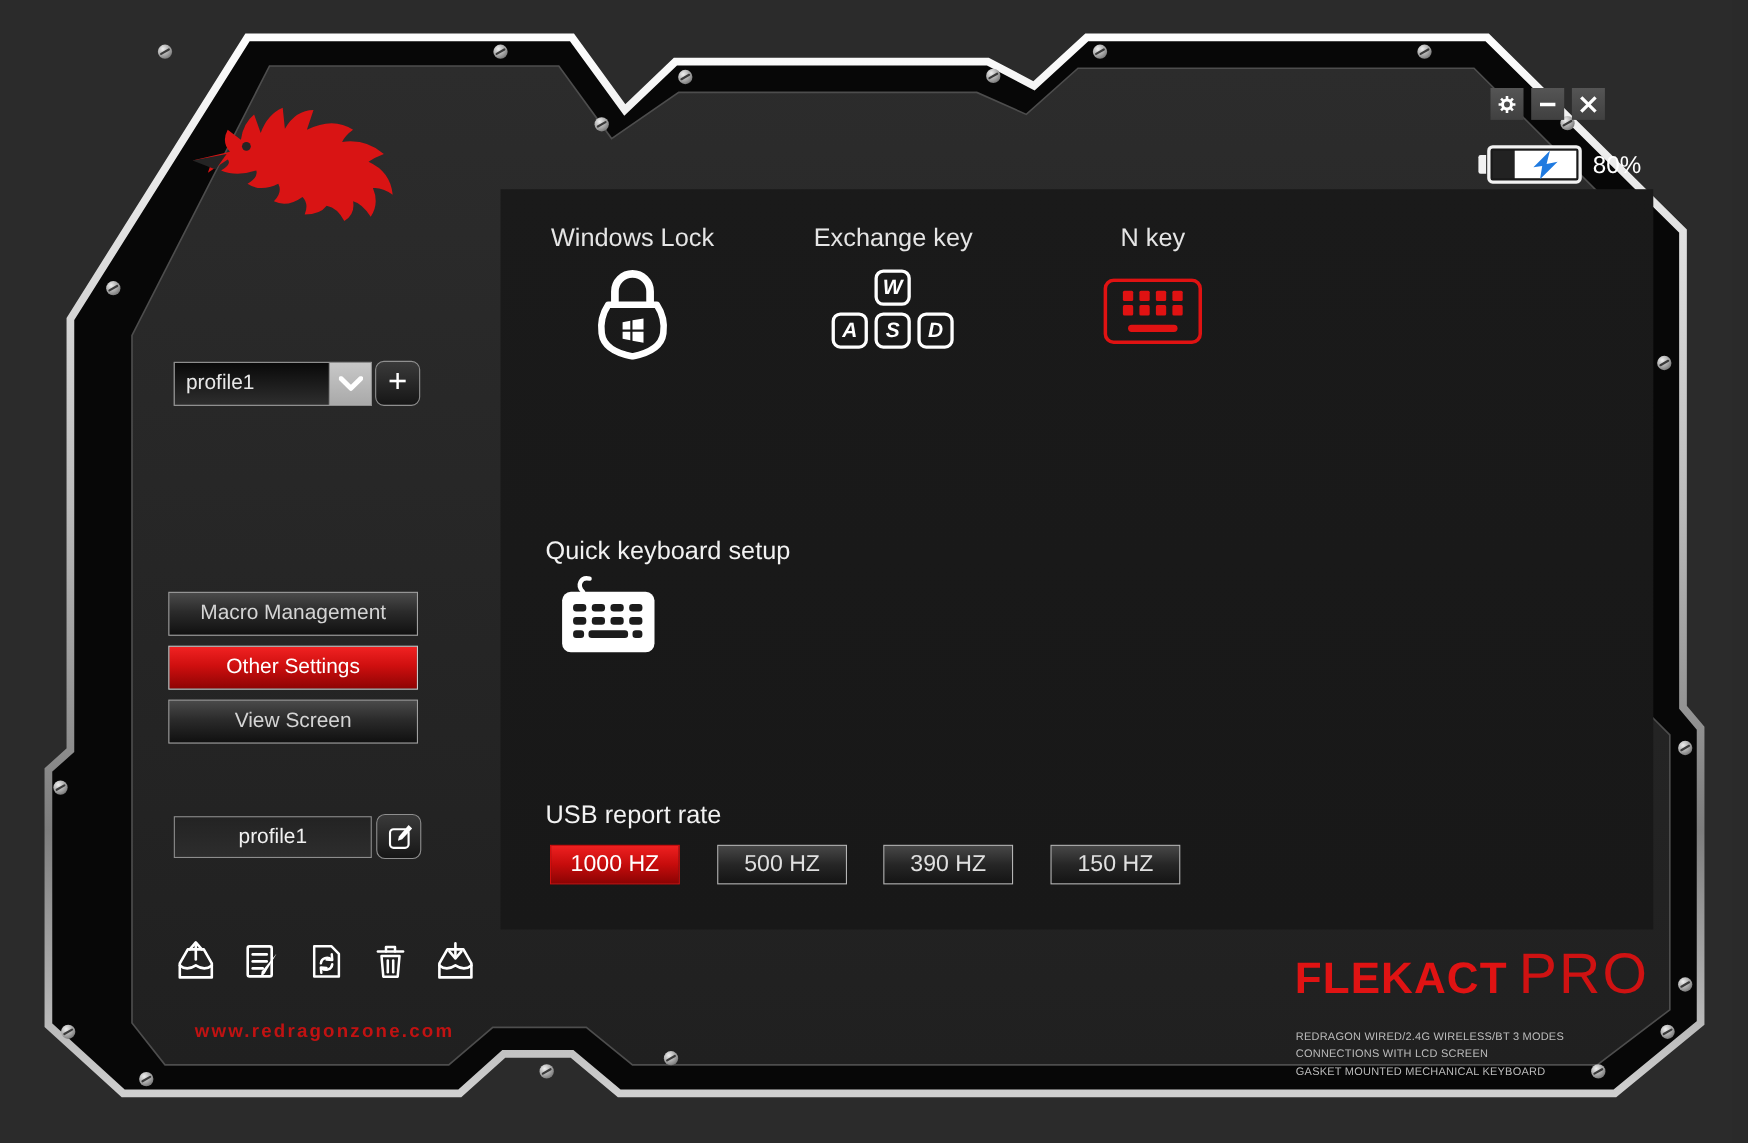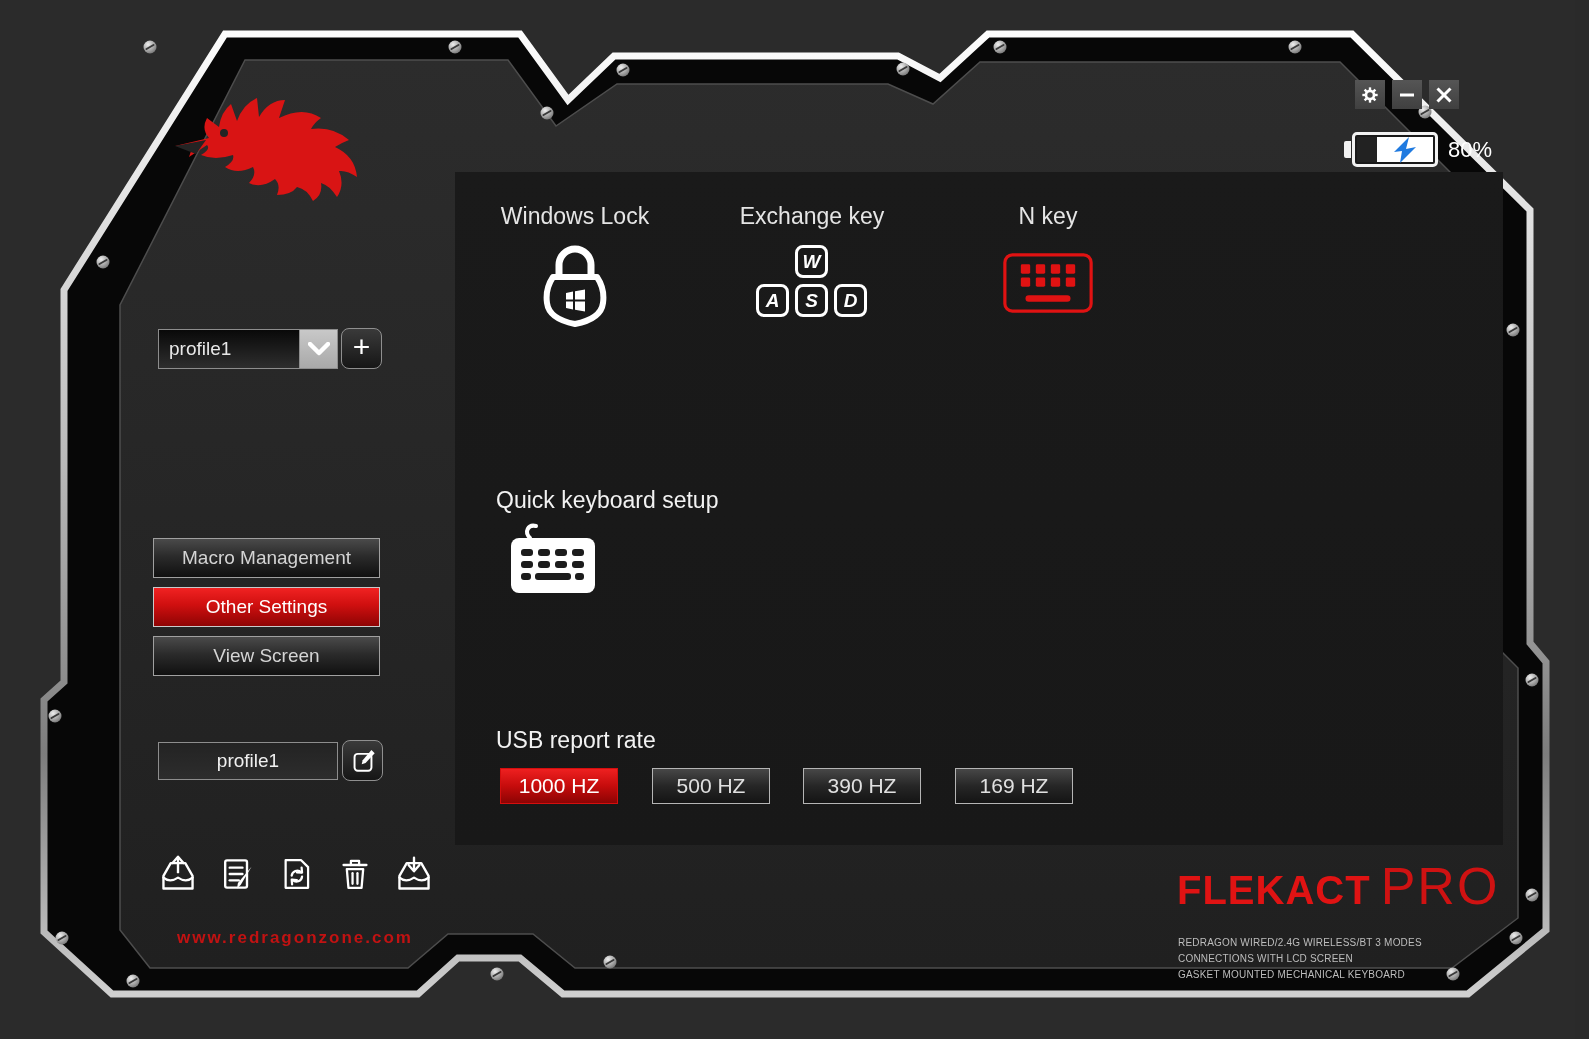--- a/index.html
+++ b/index.html
@@ -441,21 +441,21 @@
   <div class="abs hz-btn selected" style="left:500px;">
     <span>1000 HZ</span>
   </div>
   <div class="abs hz-btn" style="left:652px;">
     <span>500 HZ</span>
   </div>
   <div class="abs hz-btn" style="left:803px;">
     <span>390 HZ</span>
   </div>
   <div class="abs hz-btn" style="left:955px;">
-    <span>169 HZ</span>
+    <span>150 HZ</span>
   </div>
 
   <div class="abs prod-line">
     <span class="prod-name">FLEKACT</span><span class="prod-suffix">PRO</span>
   </div>
   <div class="abs taglines">
     <div>REDRAGON WIRED/2.4G WIRELESS/BT 3 MODES</div>
     <div>CONNECTIONS WITH LCD SCREEN</div>
     <div>GASKET MOUNTED MECHANICAL KEYBOARD</div>
   </div>

